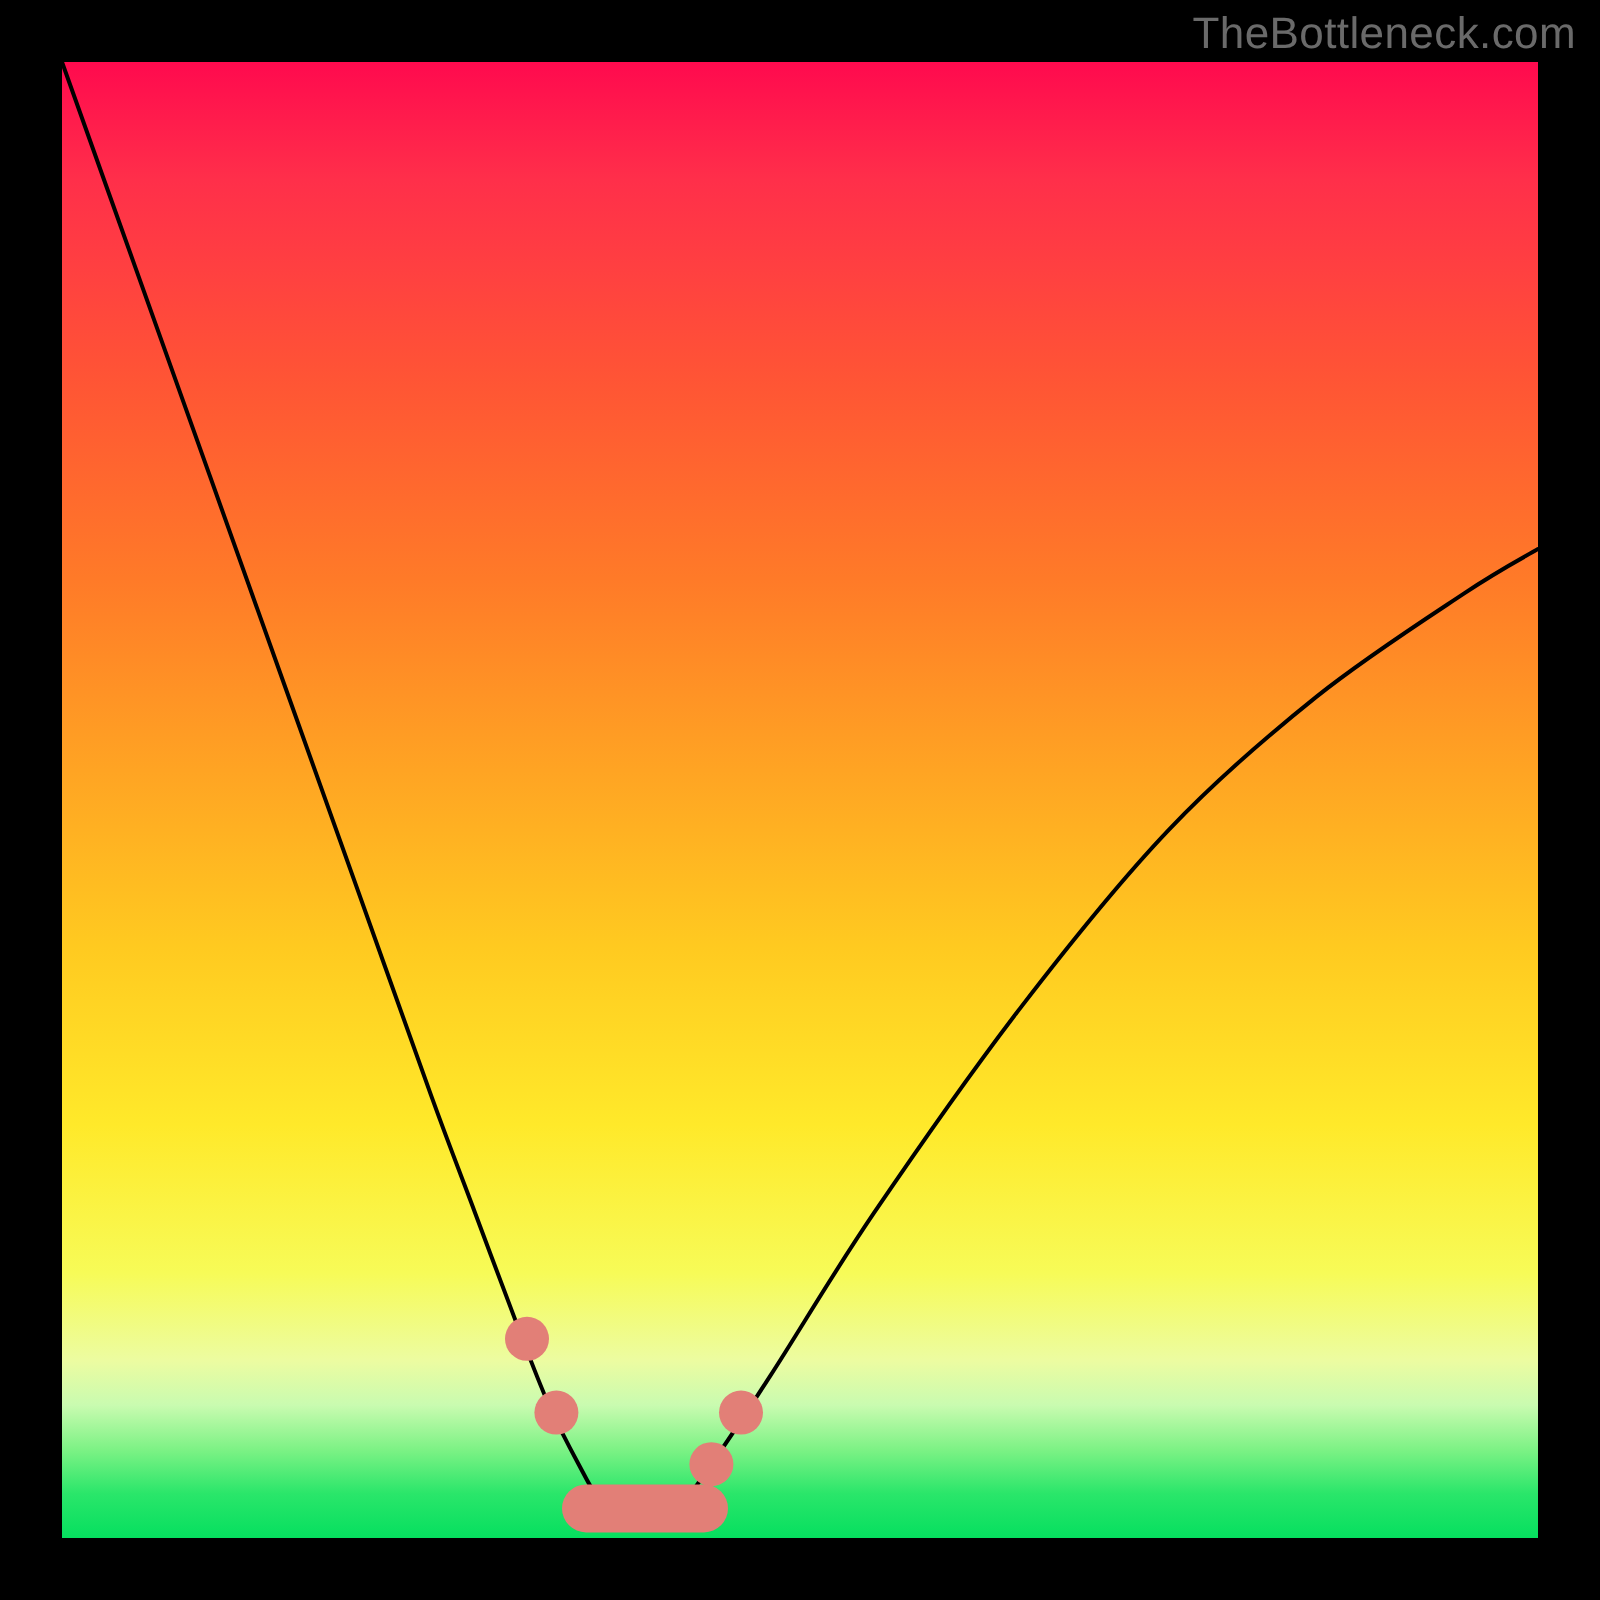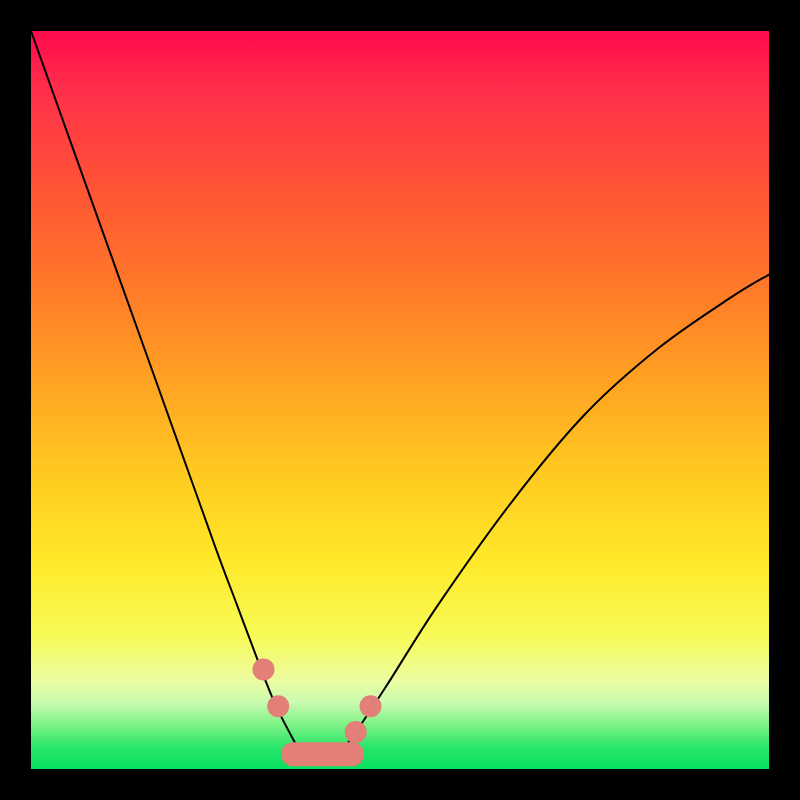--- a/index.html
+++ b/index.html
@@ -81,20 +81,21 @@
   .pill {
     fill: #e27f77;
     stroke: none;
   }
 </style>
 </head>
 <body>
 
 <div class="outer">
 
+  <div class="watermark">TheBottleneck.com</div>
 
   <div class="plot-area">
     <div class="gradient-bg"></div>
 
     <svg class="curve-layer" viewBox="0 0 738 738" preserveAspectRatio="none">
       <path id="curve-path" class="curve" d="M 0.0 0.0 C 6.1 17.2, 24.6 68.9, 36.9 103.3 C 49.2 137.8, 61.5 172.2, 73.8 206.6 C 86.1 241.1, 98.4 275.5, 110.7 310.0 C 123.0 344.4, 135.3 378.8, 147.6 413.3 C 159.9 447.7, 174.7 489.5, 184.5 516.6 C 194.3 543.7, 199.3 556.0, 206.6 575.6 C 214.0 595.3, 222.6 618.7, 228.8 634.7 C 234.9 650.7, 238.6 660.5, 243.5 671.6 C 248.5 682.7, 254.0 693.1, 258.3 701.1 C 262.6 709.1, 265.7 715.9, 269.4 719.5 C 273.1 723.2, 276.1 722.6, 280.4 723.2 C 284.7 723.9, 290.3 723.9, 295.2 723.2 C 300.1 722.6, 305.0 723.2, 310.0 719.5 C 314.9 715.9, 317.3 711.6, 324.7 701.1 C 332.1 690.6, 340.7 677.7, 354.2 656.8 C 367.8 635.9, 385.0 606.4, 405.9 575.6 C 426.8 544.9, 455.1 504.3, 479.7 472.3 C 504.3 440.3, 528.9 409.6, 553.5 383.8 C 578.1 357.9, 602.7 337.0, 627.3 317.3 C 651.9 297.7, 682.6 278.0, 701.1 265.7 C 719.6 253.4, 731.9 247.2, 738.0 243.5"></path>
       <g id="markers-group">
           <circle cx="232.5" cy="638.4" r="11" class="marker"></circle>
           <circle cx="247.2" cy="675.3" r="11" class="marker"></circle>
           <circle cx="339.5" cy="675.3" r="11" class="marker"></circle>

